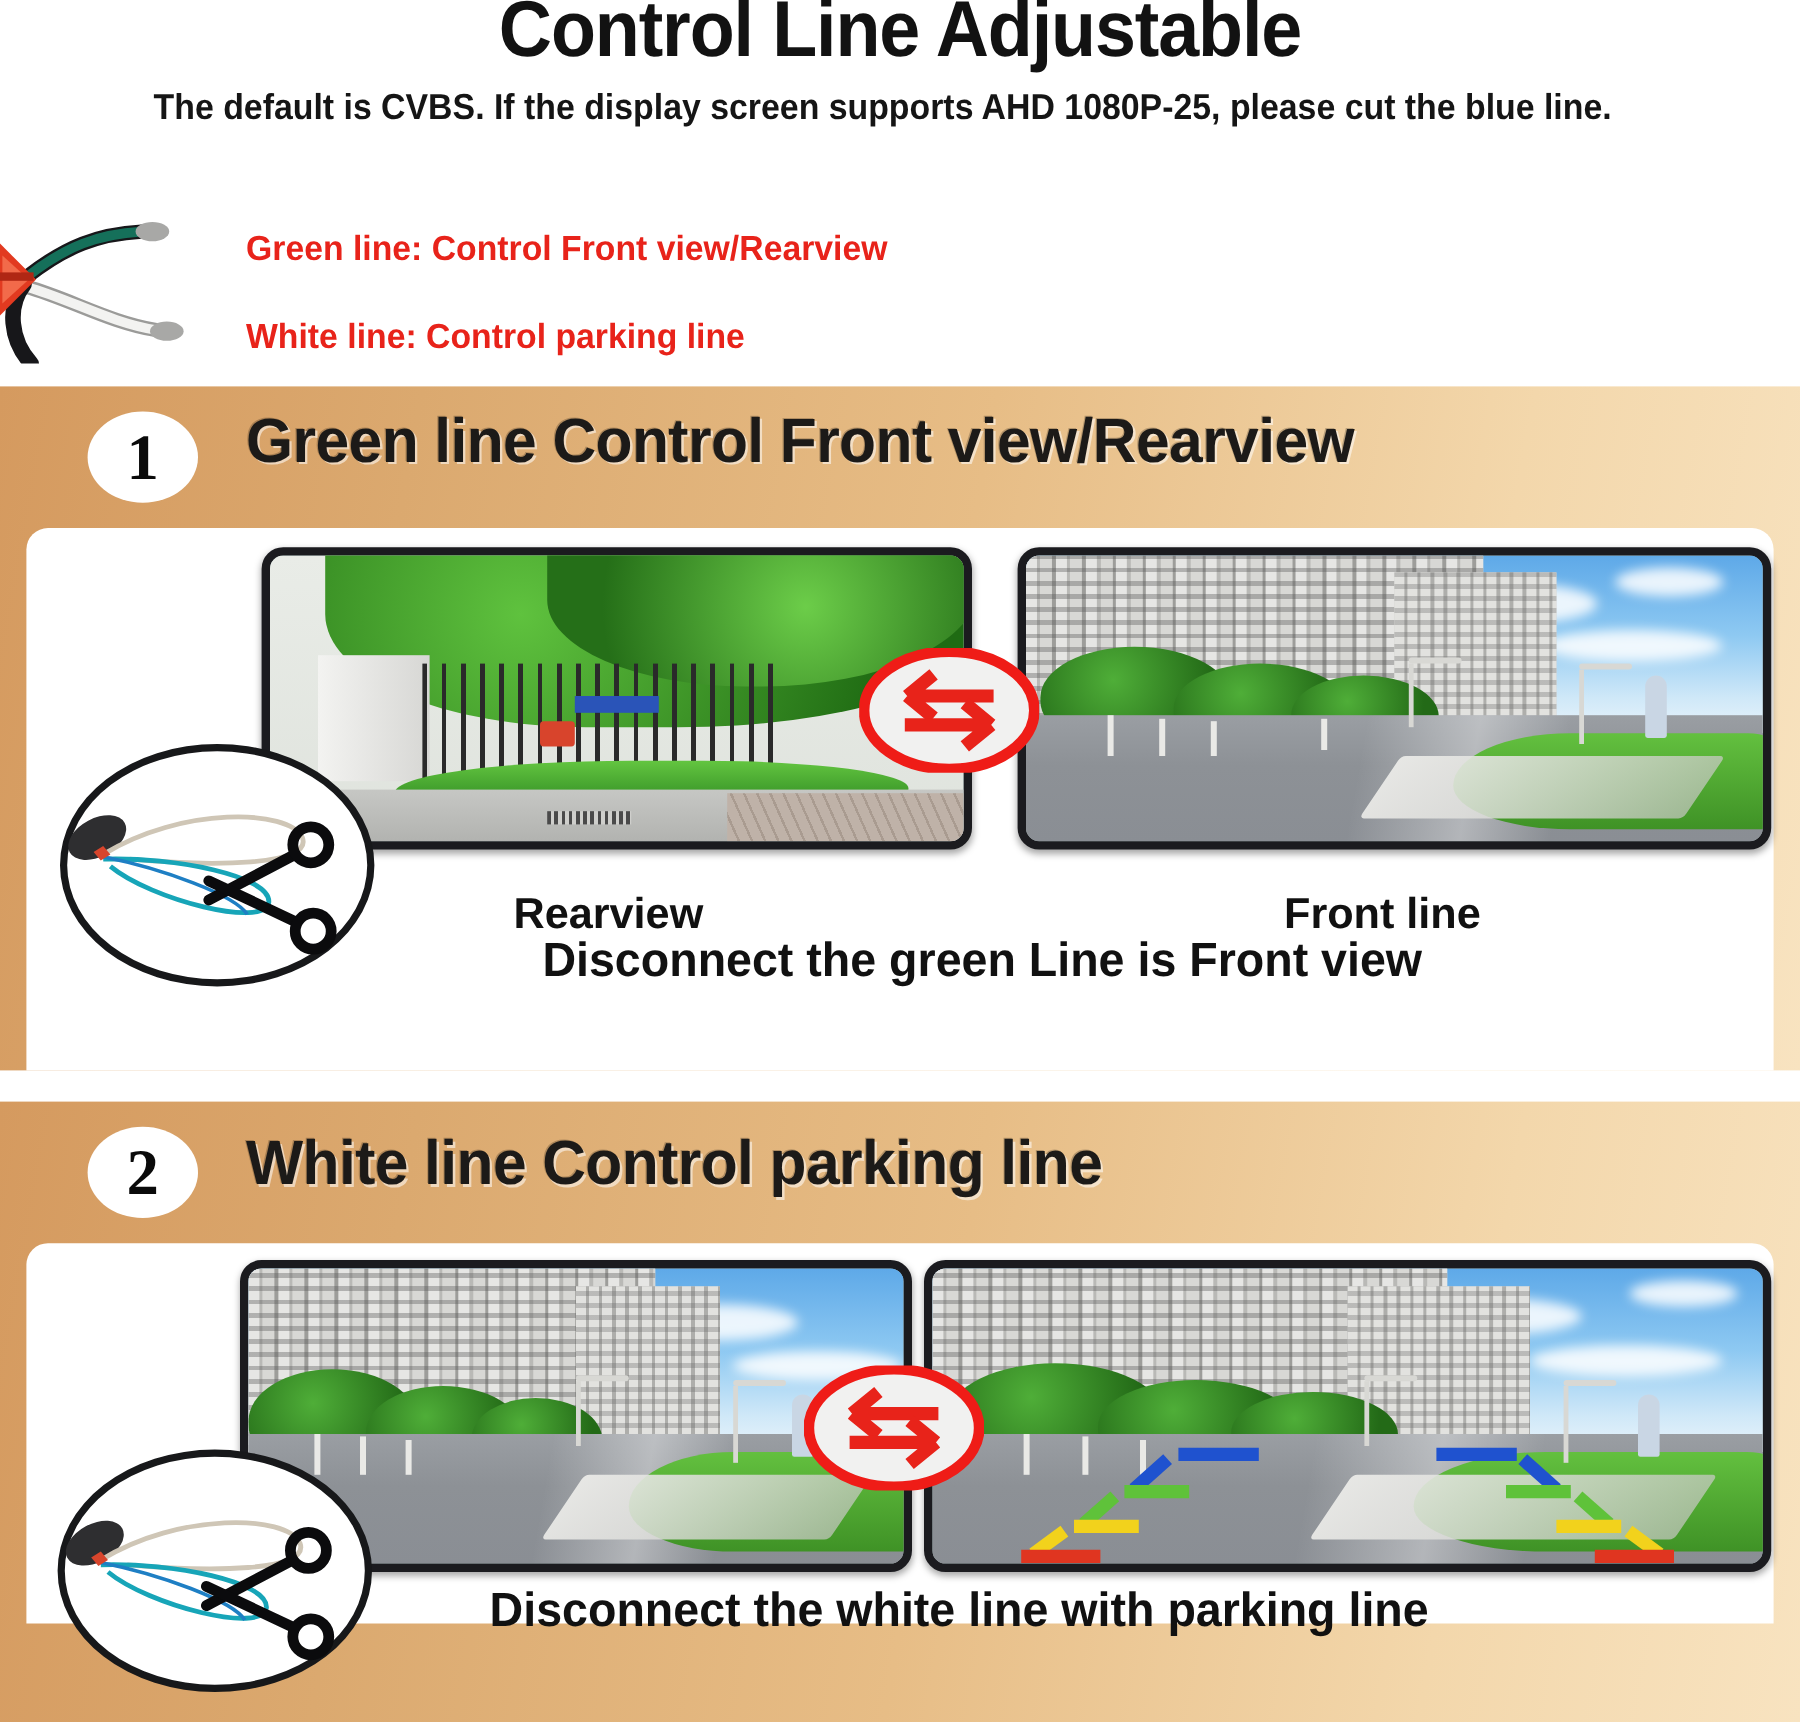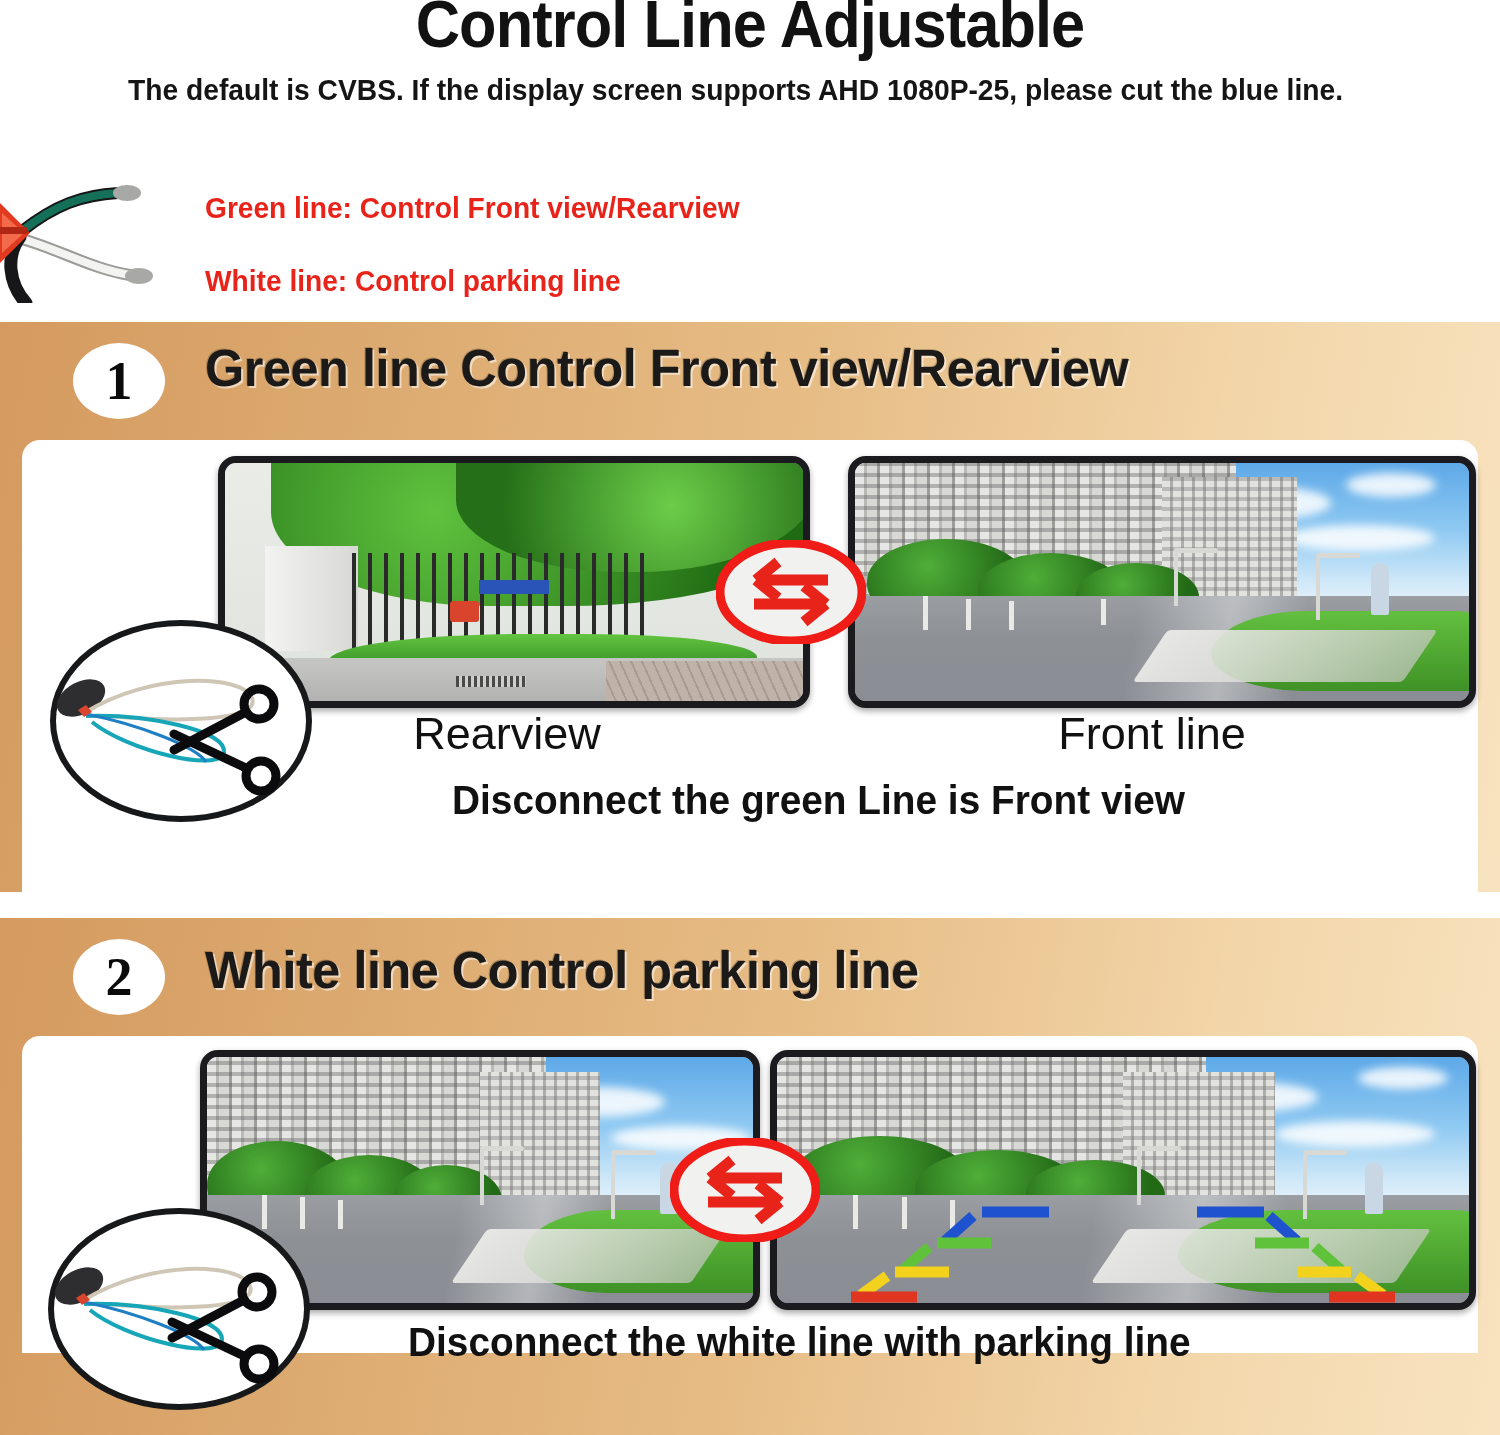--- a/index.html
+++ b/index.html
@@ -42,22 +42,22 @@
       font-family:"Liberation Serif","DejaVu Serif",serif;}
   .sec-title{position:absolute;left:205px;top:16px;font-size:52px;font-weight:bold;
       color:#1c1a18;white-space:nowrap;letter-spacing:-.5px;
       transform:scaleX(.97);transform-origin:left top;
       text-shadow:2px 2px 0 rgba(255,255,255,.55), -1px -1px 0 rgba(0,0,0,.22);}
   #section-2 .sec-title{top:22px;}
 
   
   .screen{position:absolute;border:7px solid #1b1b1f;border-radius:18px;
       overflow:hidden;background:#9aa;box-shadow:0 3px 6px rgba(0,0,0,.35);}
-  .cap{position:absolute;font-size:45px;font-weight:normal;color:#111;
-      text-align:center;white-space:nowrap;}
+  .cap{position:absolute;font-size:36px;font-weight:bold;color:#111;
+      text-align:center;white-space:nowrap;margin-top:32px;}
   .footline{position:absolute;font-size:40px;font-weight:bold;color:#111;
       white-space:nowrap;transform:scaleX(.97);transform-origin:left top;}
 
   .swap{position:absolute;width:150px;height:104px;z-index:9;}
 
   
   .scene{position:absolute;inset:0;}
   .sky{position:absolute;left:0;top:0;width:100%;height:62%;
       background:linear-gradient(180deg,#5ea9e8 0%,#8ec9f2 45%,#cfe8f8 80%,#eaf4fb 100%);}
   .cloud{position:absolute;background:rgba(255,255,255,.85);border-radius:50%;filter:blur(5px);}

